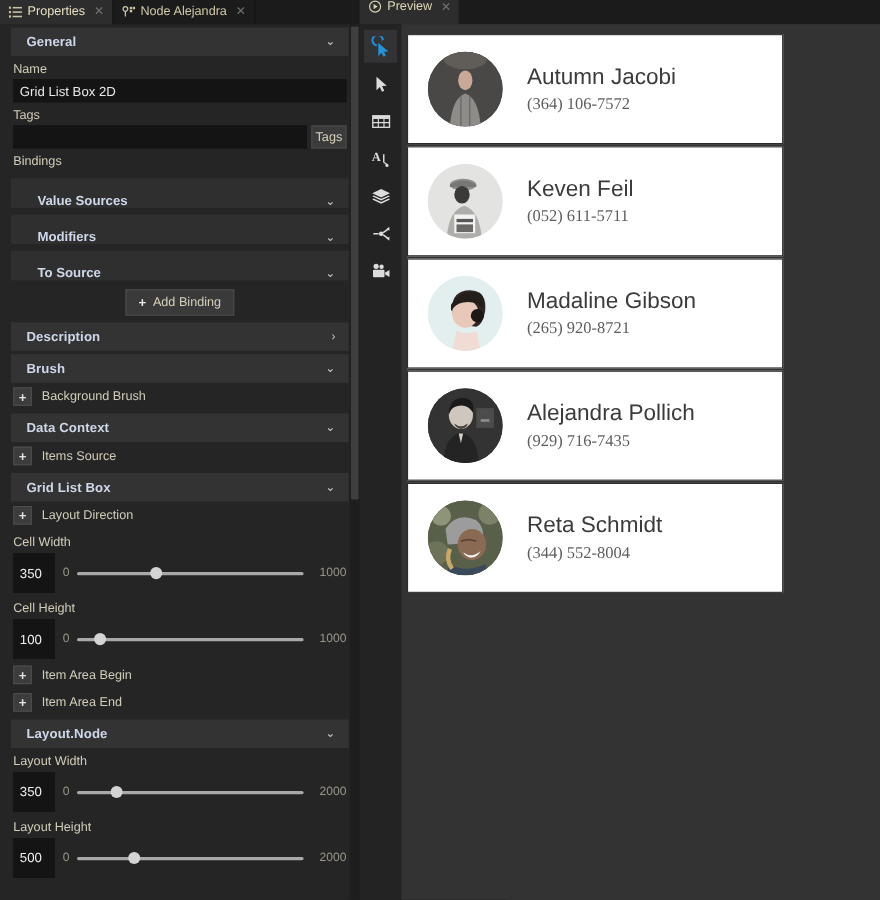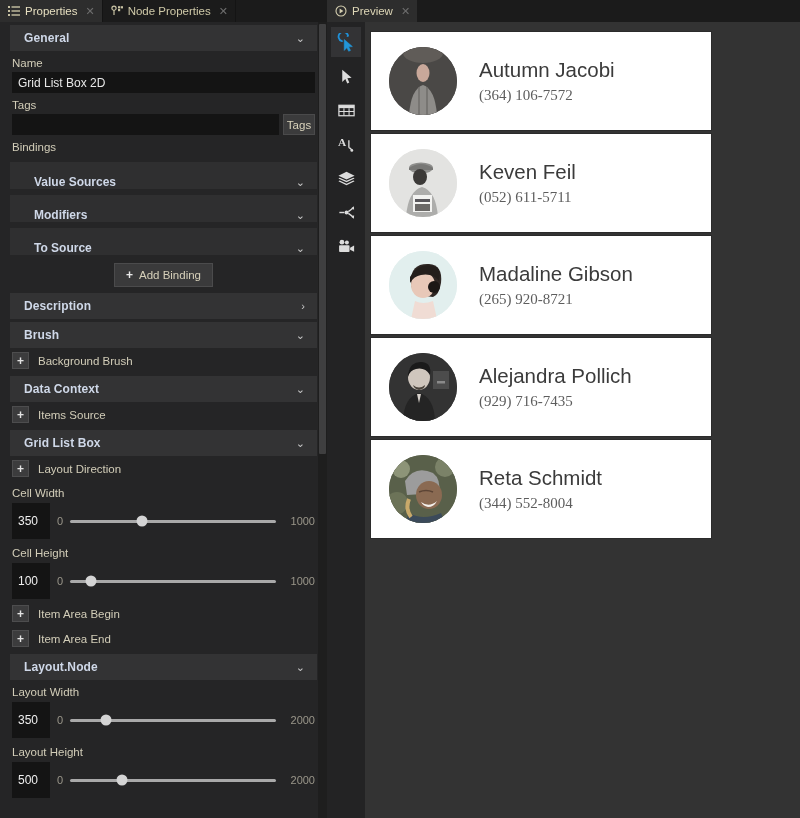--- a/index.html
+++ b/index.html
@@ -68,21 +68,21 @@
   .s-min, .s-max { font-size: 11px; color: #9a968a; flex: none; }
   .s-max { min-width: 32px; text-align: right; }
   .track-wrap { position: relative; flex: 1; height: 16px; display: flex; align-items: center; }
   .track { width: 100%; height: 3px; background: #a9a9a9; border-radius: 2px; }
   .knob { position: absolute; width: 11px; height: 11px; border-radius: 50%; background: #d4d4d4;
           top: 50%; transform: translate(-50%, -50%); cursor: pointer; }
 
   
   .right-pane { flex: 1; height: 818px; background: #2b2b2b; display: flex; flex-direction: column; }
   .prev-tabbar { height: 22px; background: #1b1b1b; display: flex; flex: none; }
-  .prev-tab { display: flex; align-items: center; gap: 5px; padding: 0 7px 0 8px; font-size: 11.5px;
+  .prev-tab { display: flex; gap: 5px; padding: 0 7px 0 8px; font-size: 11.5px;
               color: #ddd6b6; background: #2d2d2d; }
   .prev-body { flex: 1; display: flex; }
 
   .vtoolbar { width: 38px; background: #232324; display: flex; flex-direction: column;
               align-items: center; padding-top: 5px; flex: none; }
   .tbtn { width: 30px; height: 30px; margin-bottom: 4px; display: flex; align-items: center;
           justify-content: center; cursor: pointer; }
   .tbtn.active { background: #333335; }
 
   .canvas { flex: 1; background: #333333; position: relative; padding: 9px 0 0 5px; }
@@ -117,21 +117,21 @@
         <span class="tclose">✕</span>
       </div>
       <div class="tab">
         <svg class="tab-ico" viewBox="0 0 12 12">
           <circle cx="3" cy="3.2" r="2.1" fill="none" stroke="#c9c3a4" stroke-width="1.2"></circle>
           <path d="M3 5.3 L3 10" stroke="#c9c3a4" stroke-width="1.2"></path>
           <rect x="7" y="1.2" width="2.2" height="2.2" fill="#c9c3a4"></rect>
           <rect x="9.8" y="1.2" width="2.2" height="2.2" fill="#c9c3a4"></rect>
           <rect x="7" y="4" width="2.2" height="2.2" fill="#c9c3a4"></rect>
         </svg>
-        <span class="tlabel">Node Properties</span>
+        <span class="tlabel">Node Alejandra</span>
         <span class="tclose">✕</span>
       </div>
     </div>
 
     <div class="props-scroll">
       <div class="props-inner">
 
         <div class="sec-header">
           <span class="sec-title">General</span>
           <span class="chev">⌄</span>

